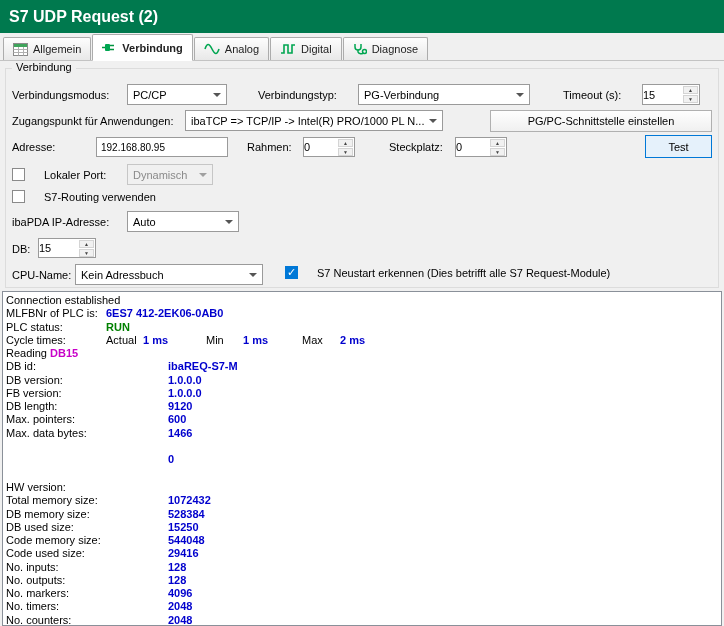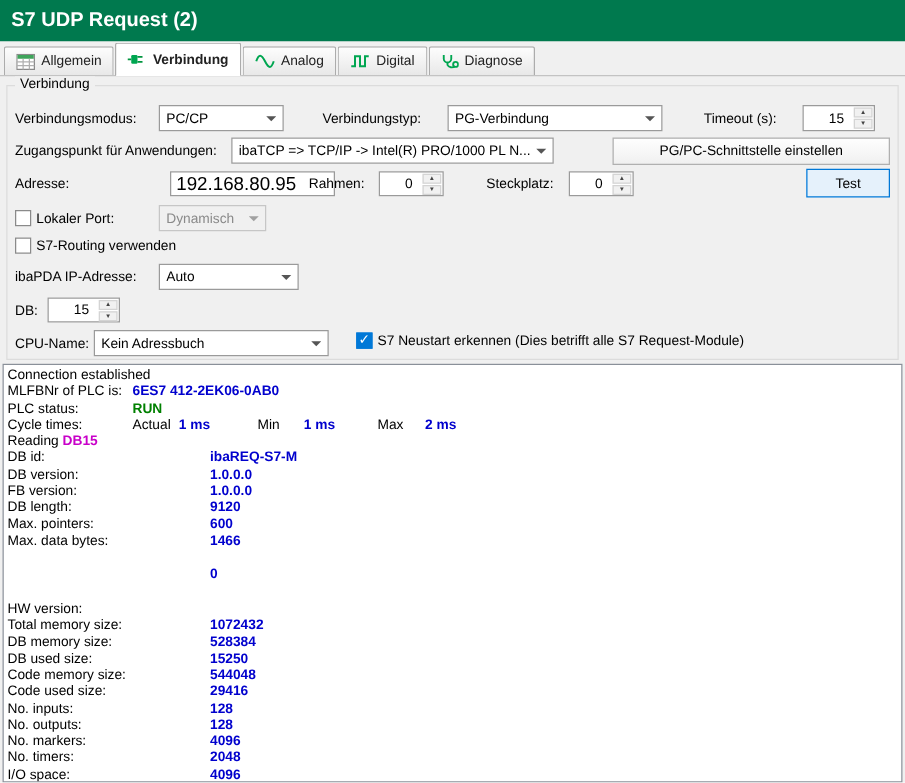--- a/index.html
+++ b/index.html
@@ -64,53 +64,53 @@
     width:0; height:0;
     border-left:4px solid transparent; border-right:4px solid transparent;
     border-top:4px solid #555;
   }
   .combo.disabled { background:#F0F0F0; border-color:#C6C6C6; color:#8A8A8A; }
   .combo.disabled .combo-arrow { border-top-color:#A0A0A0; }
 
   
   .spinbox {
     position:absolute; height:21px; background:#fff;
-    border:1px solid #9A9A9A; padding-left:20px;
+    border:1px solid #9A9A9A; padding-left:0;
     display:flex; align-items:center; cursor:default;
   }
   .spin-btns {
     position:absolute; right:1px; top:1px; bottom:1px; width:15px;
     display:flex; flex-direction:column; gap:1px;
   }
   .spin-btns span {
     flex:1; background:#F1F1F1; border:1px solid #D4D4D4;
     font-size:5px; color:#444; display:flex; align-items:center; justify-content:center;
   }
 
   
   .textbox {
     position:absolute; height:20px; background:#fff;
     border:1px solid #9A9A9A; padding:0 4px;
-    font-family:"Liberation Sans", sans-serif; font-size:15px; color:#000;margin-left:40px;
+    font-family:"Liberation Sans", sans-serif; font-size:10px; color:#000;
   }
 
   
   .btn {
     position:absolute; height:22px;
     background:linear-gradient(#FEFEFE,#F0F0F0);
     border:1px solid #B0B0B0;
     display:flex; align-items:center; justify-content:center;
     font-family:"Liberation Sans", sans-serif; font-size:11px; color:#000; cursor:default;
   }
   .btn.primary {
     background:#E5F1FB; border:1px solid #0078D7; height:23px;
   }
 
   
-  .checkrow { position:absolute; display:flex; align-items:center; gap:4px; white-space:nowrap; cursor:default; }
+  .checkrow { position:absolute; display:flex; align-items:center; gap:19px; white-space:nowrap; cursor:default; }
   .checkbox {
     width:13px; height:13px; background:#fff; border:1px solid #8A8A8A; flex:0 0 13px;
   }
   .checkbox.checked {
     background:#0078D7; border-color:#0078D7; color:#fff;
     font-size:11px; line-height:11px; text-align:center;
   }
 
   
   .console {
@@ -294,17 +294,18 @@
       <div class="console-line"><span class="seg seg-k" style="min-width: 162px; margin-top: 28px;">HW version:</span><span class="seg seg-b">0</span></div>
       <div class="console-line"><span class="seg seg-k" style="min-width: 162px;">Total memory size:</span><span class="seg seg-b">1072432</span></div>
       <div class="console-line"><span class="seg seg-k" style="min-width: 162px;">DB memory size:</span><span class="seg seg-b">528384</span></div>
       <div class="console-line"><span class="seg seg-k" style="min-width: 162px;">DB used size:</span><span class="seg seg-b">15250</span></div>
       <div class="console-line"><span class="seg seg-k" style="min-width: 162px;">Code memory size:</span><span class="seg seg-b">544048</span></div>
       <div class="console-line"><span class="seg seg-k" style="min-width: 162px;">Code used size:</span><span class="seg seg-b">29416</span></div>
       <div class="console-line"><span class="seg seg-k" style="min-width: 162px;">No. inputs:</span><span class="seg seg-b">128</span></div>
       <div class="console-line"><span class="seg seg-k" style="min-width: 162px;">No. outputs:</span><span class="seg seg-b">128</span></div>
       <div class="console-line"><span class="seg seg-k" style="min-width: 162px;">No. markers:</span><span class="seg seg-b">4096</span></div>
       <div class="console-line"><span class="seg seg-k" style="min-width: 162px;">No. timers:</span><span class="seg seg-b">2048</span></div>
+      <div class="console-line"><span class="seg seg-k" style="min-width: 162px;">No. counters:</span><span class="seg seg-b">2048</span></div>
       <div class="console-line"><span class="seg seg-k" style="min-width: 162px;">I/O space:</span><span class="seg seg-b">4096</span></div>
       <div class="console-line"><span class="seg seg-k" style="min-width: 162px;">Local datasize:</span><span class="seg seg-b">4096</span></div>
     </div>
 
 </div>
 
 </body></html>

